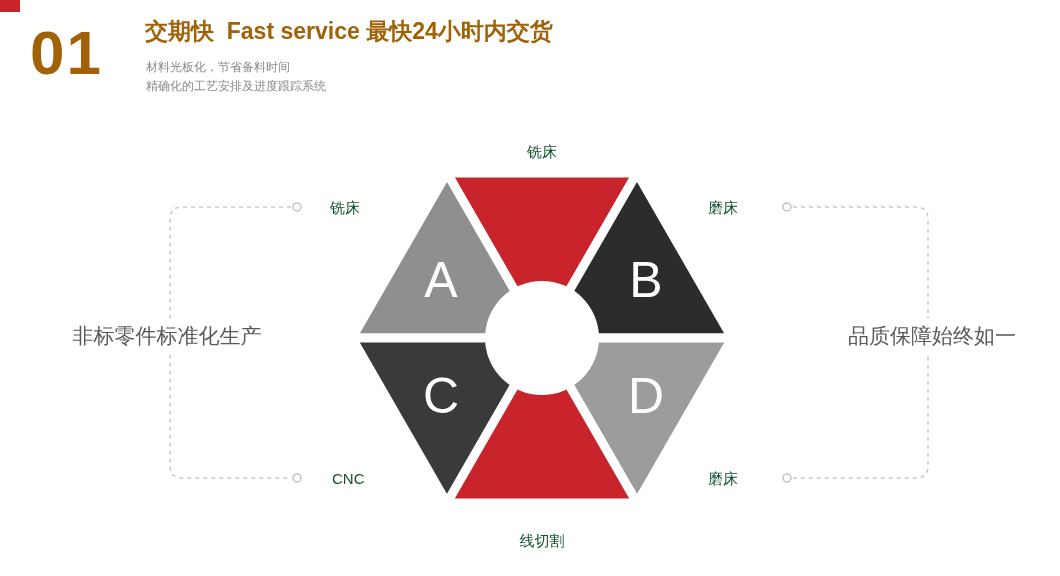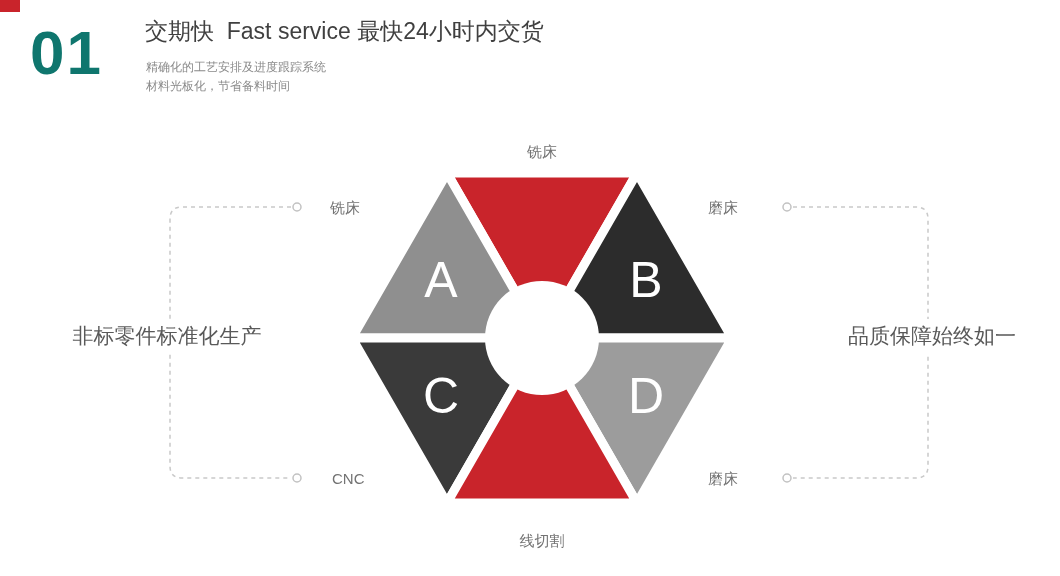--- a/index.html
+++ b/index.html
@@ -15,30 +15,30 @@
     position: absolute;
     left: 0; top: 0;
     width: 20px; height: 12px;
     background: #c9242b;
   }
   .big-number {
     position: absolute;
     left: 30px; top: 22px;
     font-size: 62px;
     font-weight: bold;
-    color: #0f766e;
+    color: #a16207;
     line-height: 1;
     letter-spacing: 2px;
   }
   .title {
     position: absolute;
     left: 145px; top: 16px;
     font-size: 23px;
-    font-weight: normal;
-    color: #404040;
+    font-weight: bold;
+    color: #a16207;
     white-space: pre;
   }
   .bullets {
     position: absolute;
     left: 146px; top: 58px;
     font-size: 12px;
     color: #8a8a8a;
     line-height: 19px;
   }
   .diagram-svg { position: absolute; left: 0; top: 0; }
@@ -52,21 +52,21 @@
   .endcap { fill: #ffffff; stroke: #c2c2c2; stroke-width: 1.5; }
   .letter {
     fill: #ffffff;
     font-size: 50px;
     font-family: "Liberation Sans", sans-serif;
     text-anchor: middle;
   }
   .hex-label {
     position: absolute;
     font-size: 15px;
-    color: #737373;
+    color: #14532d;
     white-space: nowrap;
   }
   .hex-label.centered { transform: translateX(-50%); }
   .side-text {
     position: absolute;
     font-size: 21px;
     color: #595959;
     white-space: nowrap;
     background: #ffffff;
     padding: 3px 5px;
@@ -78,22 +78,22 @@
 
 <div class="stage">
 
   <div class="corner-square"></div>
 
   <div class="big-number">01</div>
 
   <div class="title">交期快  Fast service 最快24小时内交货</div>
 
   <div class="bullets">
+    <div>材料光板化，节省备料时间</div>
     <div>精确化的工艺安排及进度跟踪系统</div>
-    <div>材料光板化，节省备料时间</div>
   </div>
 
   <svg class="diagram-svg" width="1060" height="576" viewBox="0 0 1060 576">
 
     <path class="dash" d="M291,207 H182 Q170,207 170,219 V466 Q170,478 182,478 H291"></path>
     <path class="dash" d="M793,207 H916 Q928,207 928,219 V466 Q928,478 916,478 H793"></path>
     <circle class="endcap" cx="297" cy="207" r="4"></circle>
     <circle class="endcap" cx="297" cy="478" r="4"></circle>
     <circle class="endcap" cx="787" cy="207" r="4"></circle>
     <circle class="endcap" cx="787" cy="478" r="4"></circle>

